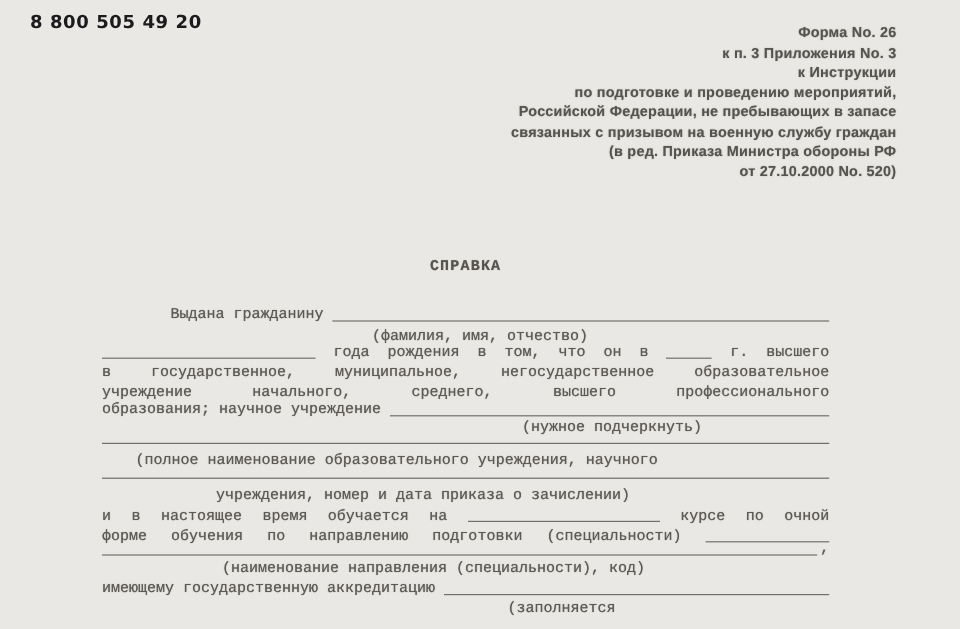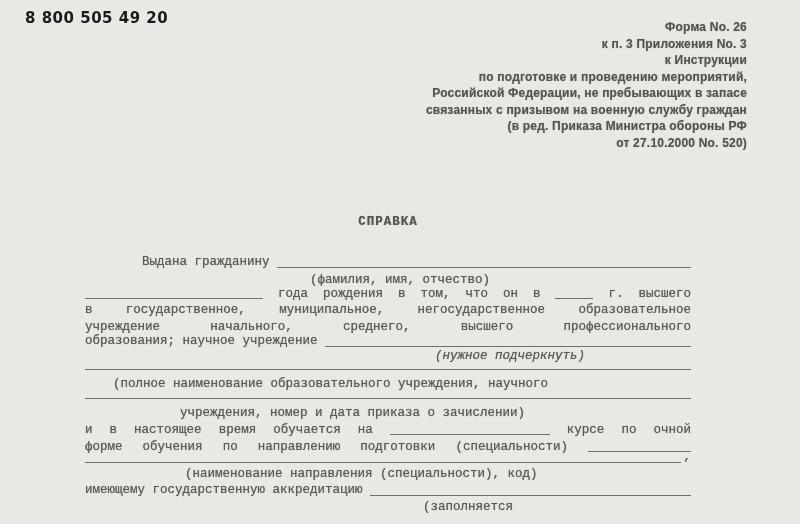--- a/index.html
+++ b/index.html
@@ -58,21 +58,21 @@
   .w178 { width:178px; } .w38 { width:38px; } .w160 { width:160px; } .w103 { width:103px; }
 
   .hr { position:absolute; left:85px; width:606px; border-bottom:1.6px solid #6f6c68; }
 
   .pl28  { padding-left:28px; }
   .pl57  { padding-left:57px; }
   .pl95  { padding-left:95px; }
   .pl100 { padding-left:100px; }
   .pl225 { padding-left:225px; }
   .pl338 { padding-left:338px; }
-  .pl350 { padding-left:350px;font-style:italic; }
+  .pl350 { padding-left:350px; }
   .comma { margin-left:2px; align-self:flex-end; }
 </style>
 </head>
 <body>
 
 <div class="page">
 
   <div class="phone">8 800 505 49 20</div>
 
   <div class="scan">

